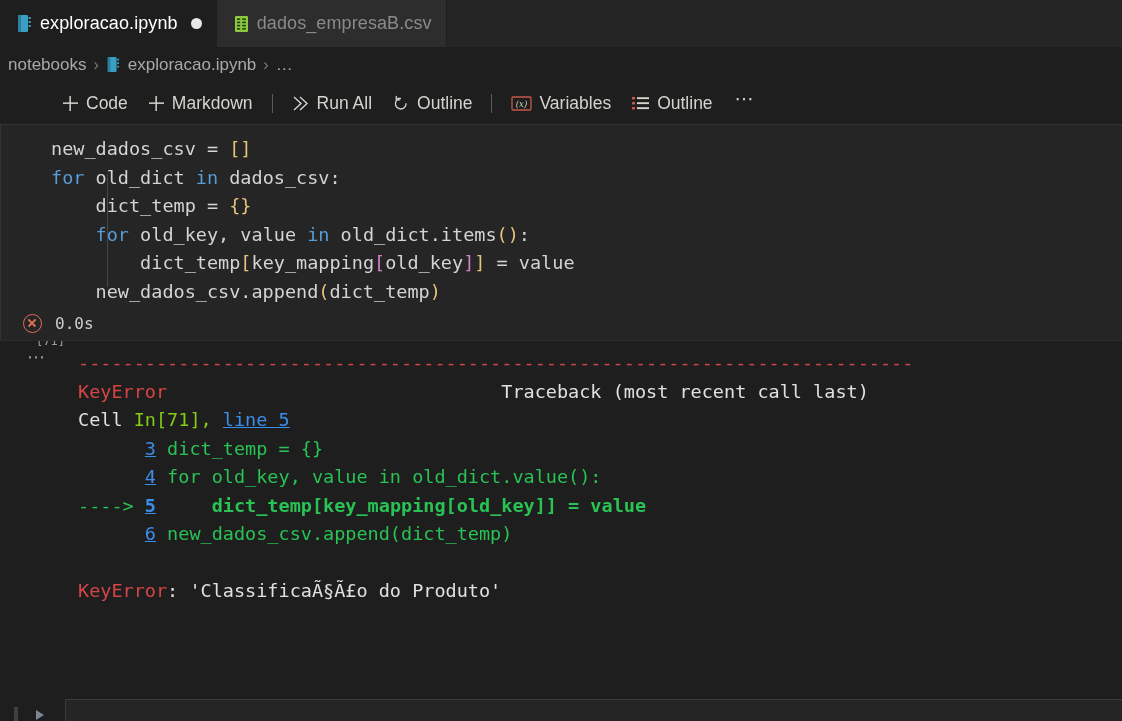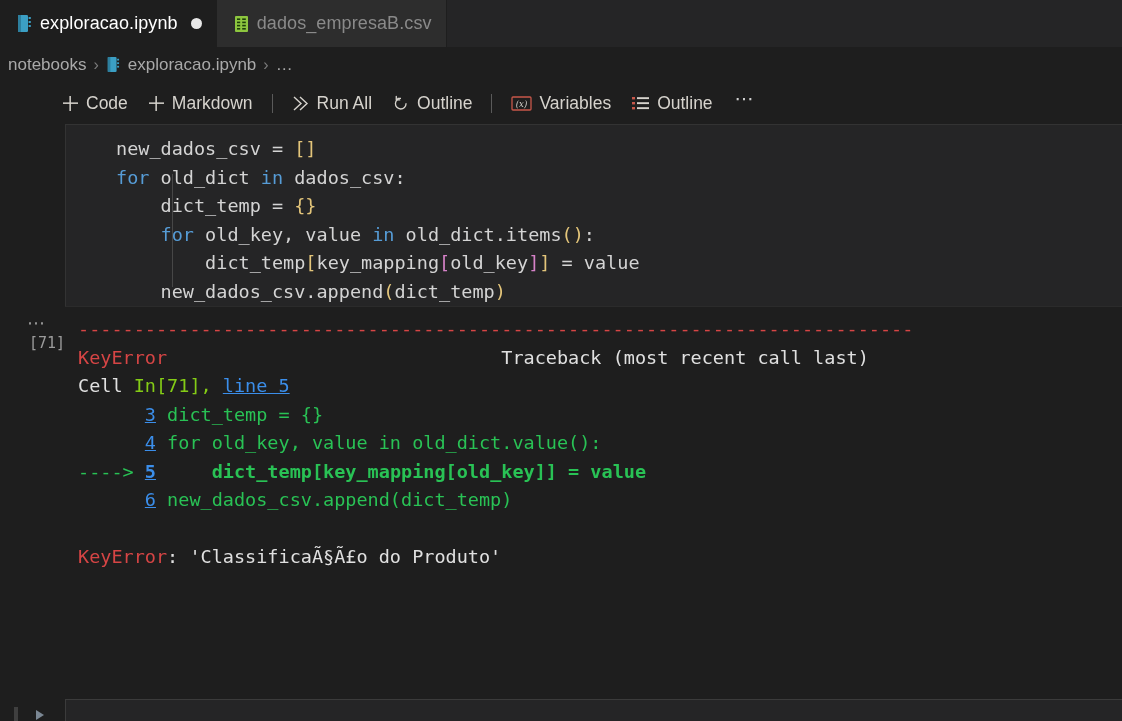--- a/index.html
+++ b/index.html
@@ -111,26 +111,25 @@
   }
 
   .cell-wrap { position: relative; }
 
   .gutter {
     position: absolute;
     left: 0;
     width: 65px;
     text-align: right;
     font-family: "DejaVu Sans Mono", monospace;
-    font-size: 15px;
+    font-size: 12px;
     color: #9b9b9b;
   }
 
   .editor {
-    margin-left: 65px;
     background: #252526;
     border-top: 1px solid #333333;
     border-bottom: 1px solid #2b2b2b;
     border-left: 1px solid #333333;
     padding: 10px 0 0 0;
     position: relative;
   }
 
   pre.code {
     margin: 0;
@@ -387,20 +386,24 @@
 
     <div class="editor">
       <div class="indent-guide"></div>
 <pre class="code"><span class="id">new_dados_csv</span> = <span class="y">[]</span>
 <span class="kw">for</span> old_dict <span class="kw">in</span> dados_csv:
     dict_temp = <span class="y">{}</span>
     <span class="kw">for</span> old_key, value <span class="kw">in</span> old_dict.items<span class="y">()</span>:
         dict_temp<span class="y">[</span>key_mapping<span class="m">[</span>old_key<span class="m">]</span><span class="y">]</span> = value
     new_dados_csv.append<span class="y">(</span>dict_temp<span class="y">)</span></pre>
 
+      <div class="exec">
+        <span class="err-circle"></span>
+        <span>0.0s</span>
+      </div>
     </div>
   </div>
 
   <div class="output-wrap">
     <div class="out-dots">⋯</div>
 
 <pre class="traceback"><span class="t-red">---------------------------------------------------------------------------</span>
 <span class="t-red">KeyError</span>                              <span class="t-white">Traceback (most recent call last)</span>
 <span class="t-white">Cell </span><span class="t-green">In[71],</span> <span class="t-link">line 5</span>
       <span class="t-link">3</span> <span class="t-green2">dict_temp = {}</span>

